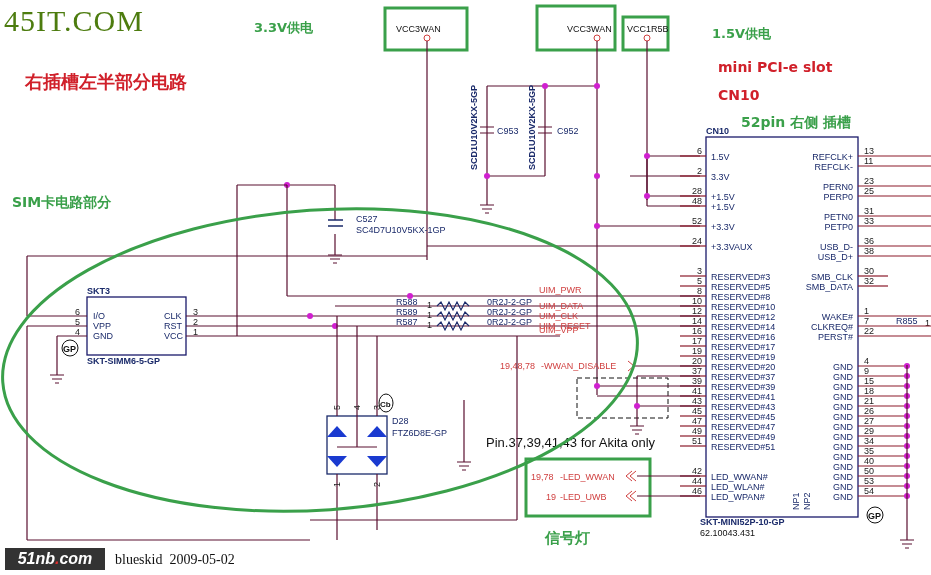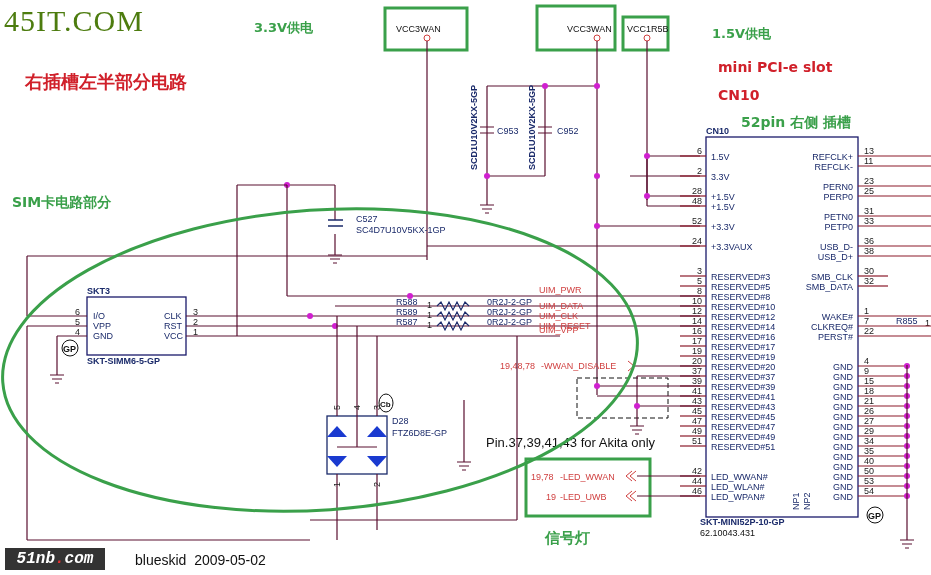--- a/index.html
+++ b/index.html
@@ -10,23 +10,23 @@
   .box{stroke:#1a1a6a;stroke-width:1.3;fill:#fff;}
   .grn{stroke:#3aa04a;stroke-width:3;fill:none;}
   .dot{fill:#d020d0;}
   .t-blue{fill:#1a2a6a;font-size:9px;font-family:"Liberation Sans",sans-serif;}
   .t-dark{fill:#111;font-size:9px;font-family:"Liberation Sans",sans-serif;}
   .t-red{fill:#d04040;font-size:9px;font-family:"Liberation Sans",sans-serif;}
   .t-num{fill:#222;font-size:9px;font-family:"Liberation Sans",sans-serif;}
   .ann-green{fill:#3aa04a;font-weight:bold;font-family:"DejaVu Sans",sans-serif;}
   .ann-red{fill:#d0202a;font-weight:bold;font-family:"DejaVu Sans",sans-serif;}
   .logo{position:absolute;left:4px;top:4px;font-family:"Liberation Serif",serif;font-size:30px;color:#4d7c0f;letter-spacing:1px;}
-  .footer-logo{position:absolute;left:5px;top:548px;width:100px;height:22px;background:#333;color:#fff;font-style:italic;font-weight:bold;font-size:16px;line-height:22px;text-align:center;font-family:Liberation Mono, monospace;}
+  .footer-logo{position:absolute;left:5px;top:548px;width:100px;height:22px;background:#333;color:#fff;font-style:italic;font-weight:bold;font-size:16px;line-height:22px;text-align:center;font-family:Liberation Sans, sans-serif;}
   .footer-logo .dotc{color:#e03030;}
-  .footer-text{position:absolute;left:115px;top:552px;font-family:Liberation Sans, sans-serif;font-size:14px;color:#111;margin-left:20px;}
+  .footer-text{position:absolute;left:115px;top:552px;font-family:Liberation Serif, serif;font-size:14px;color:#111;}
 </style>
 </head>
 <body>
 
 <div class="logo">45IT.COM</div>
 
 <svg id="schem" width="931" height="575">
 
   <text x="254" y="32" class="ann-green" font-size="13">3.3V供电</text>
   <text x="25" y="88" class="ann-red" font-size="18">右插槽左半部分电路</text>

